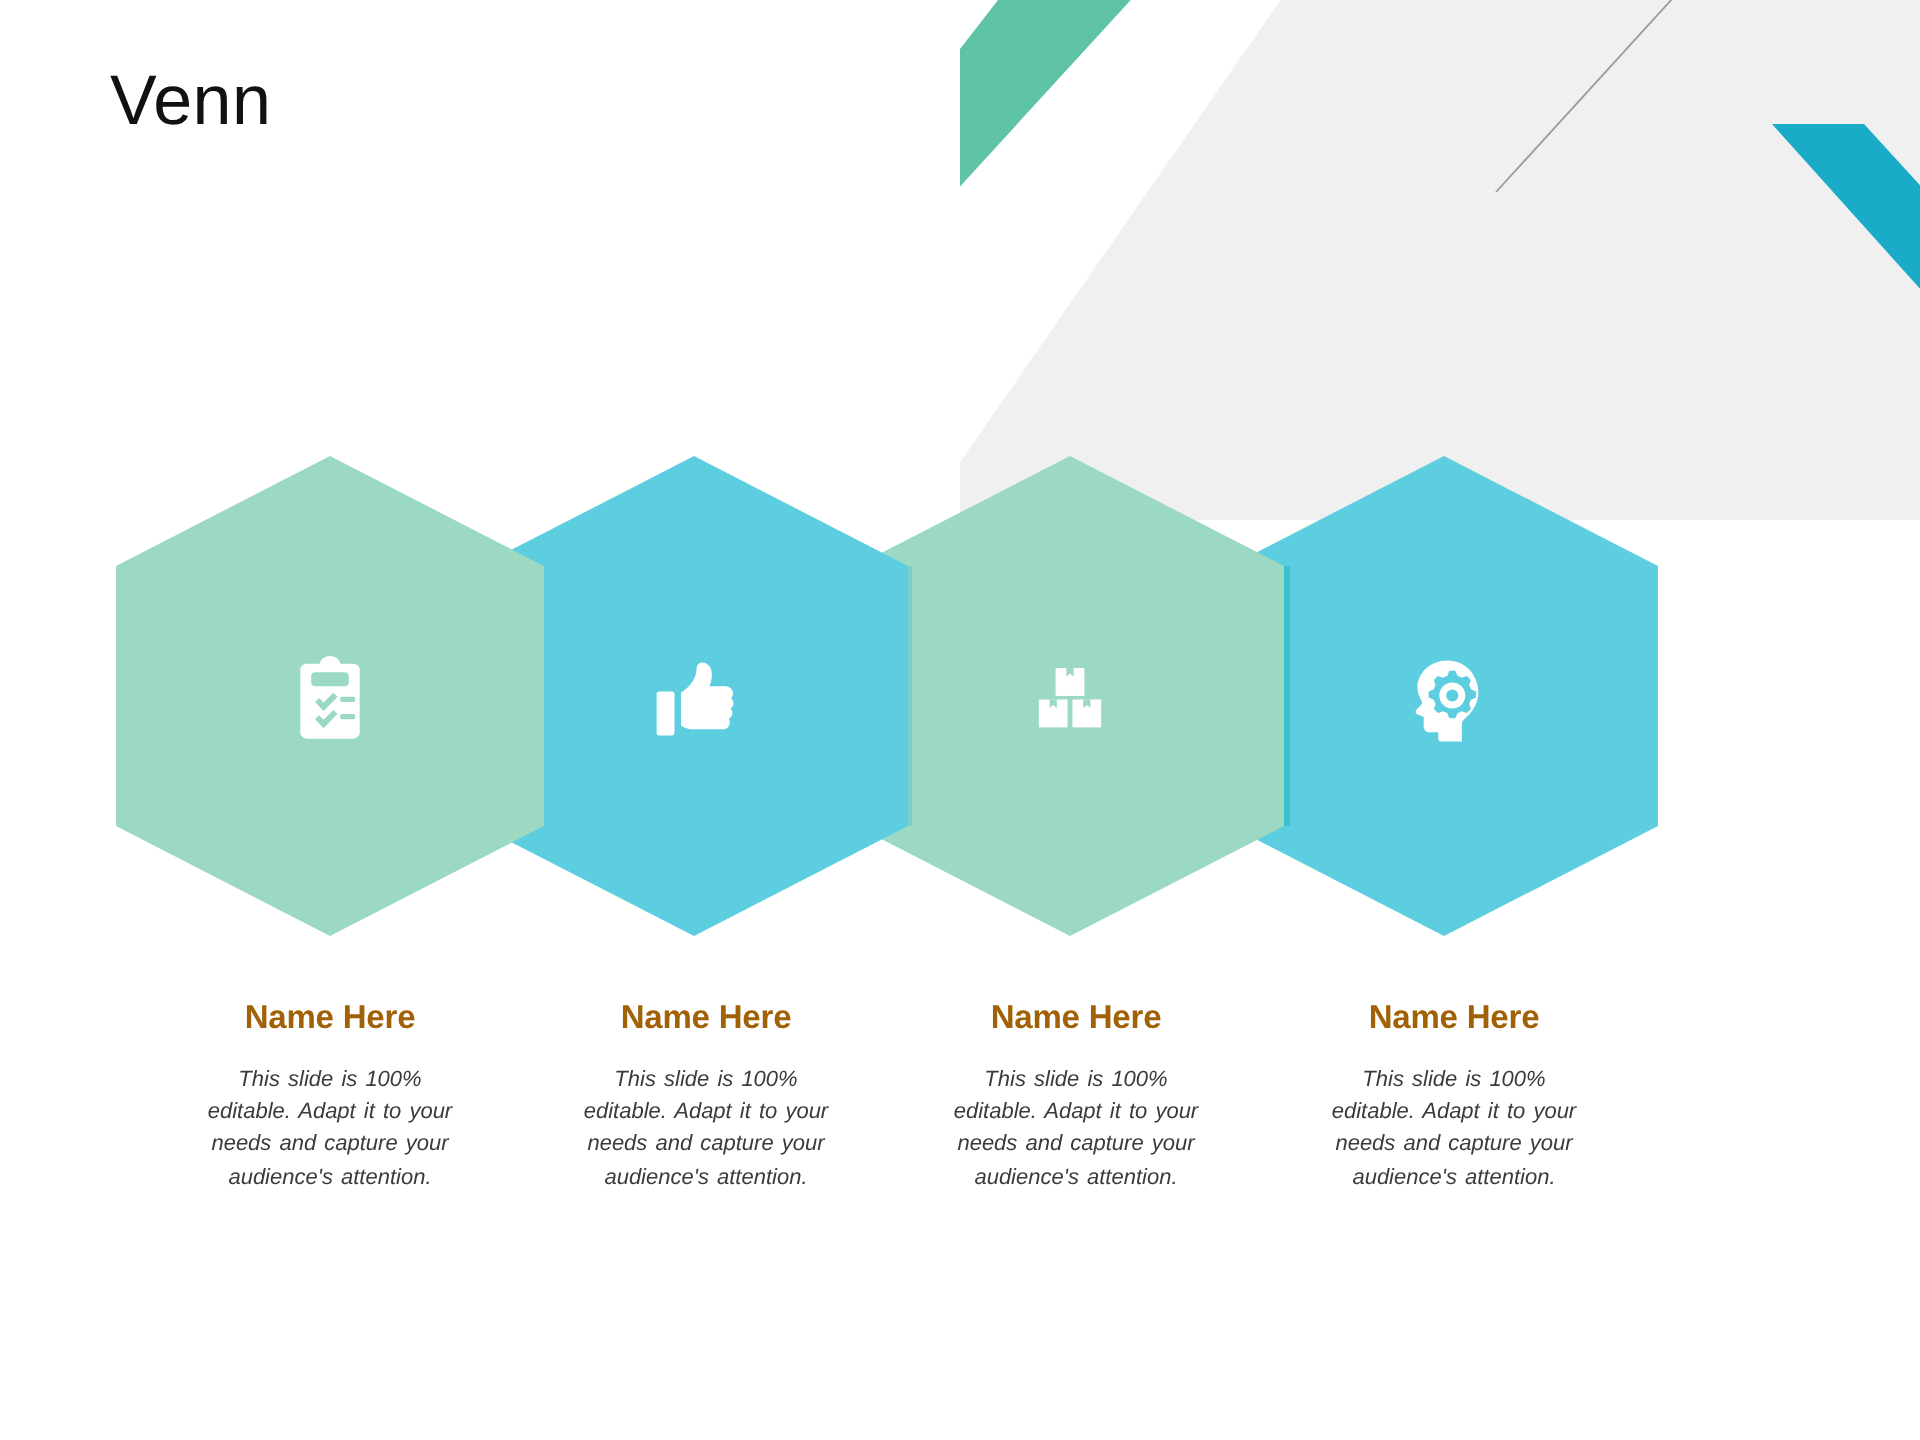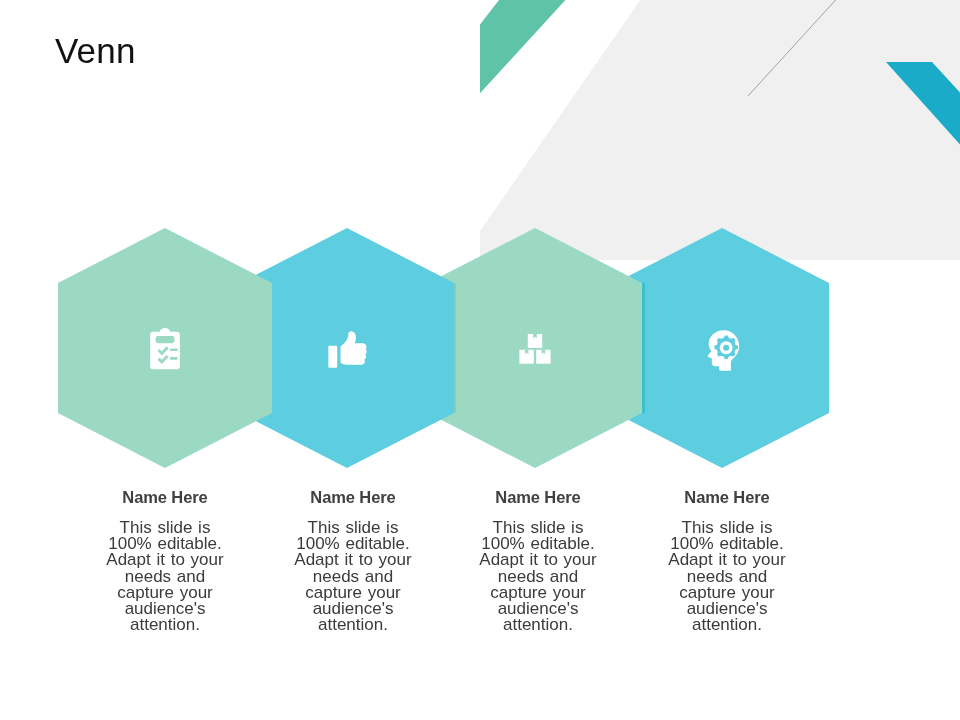--- a/index.html
+++ b/index.html
@@ -82,32 +82,33 @@
   }
   .caption {
     position: absolute;
     top: 0;
     width: 190px;
     text-align: center;
   }
   .caption-title {
     font-size: 16.5px;
     font-weight: bold;
-    color: #404040;
+    color: #a16207;
     line-height: 20px;
-    margin: 0 0 13px 0;
+    margin: 12px 0 13px 0;
     letter-spacing: -0.1px;
   }
   .caption-body {
-    font-size: 17px;
+    font-size: 11px;
     color: #3b3b3b;
     line-height: 16.2px;
     margin: 0 auto;
     width: 132px;
     word-spacing: 1px;
+    font-style: italic;
   }
 </style>
 </head>
 <body>
 
 <div id="slide">
 
   <svg id="decor" viewBox="0 0 480 260" width="480" height="260">
 
     <polygon points="188,-40 480,-40 480,260 -20,260" fill="#F0F0F0"></polygon>

